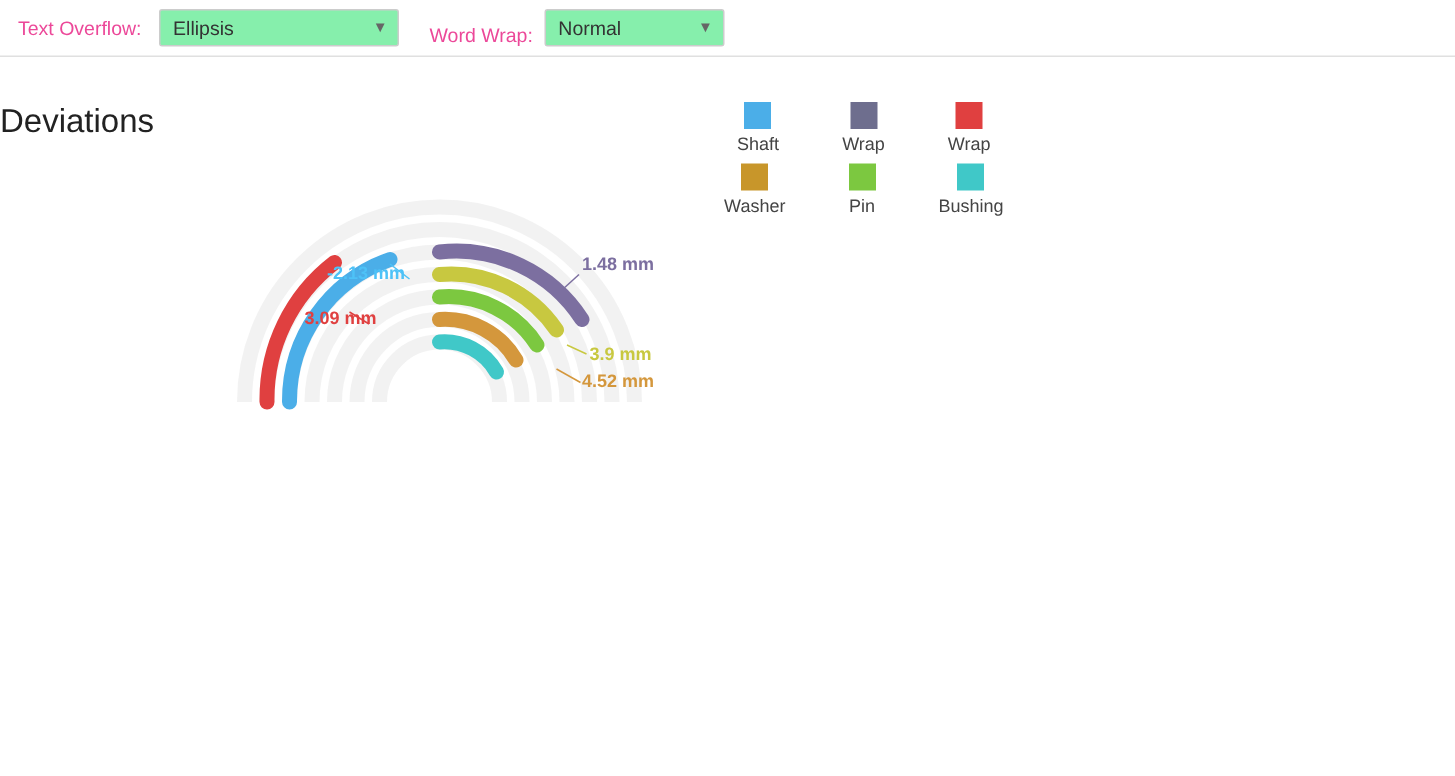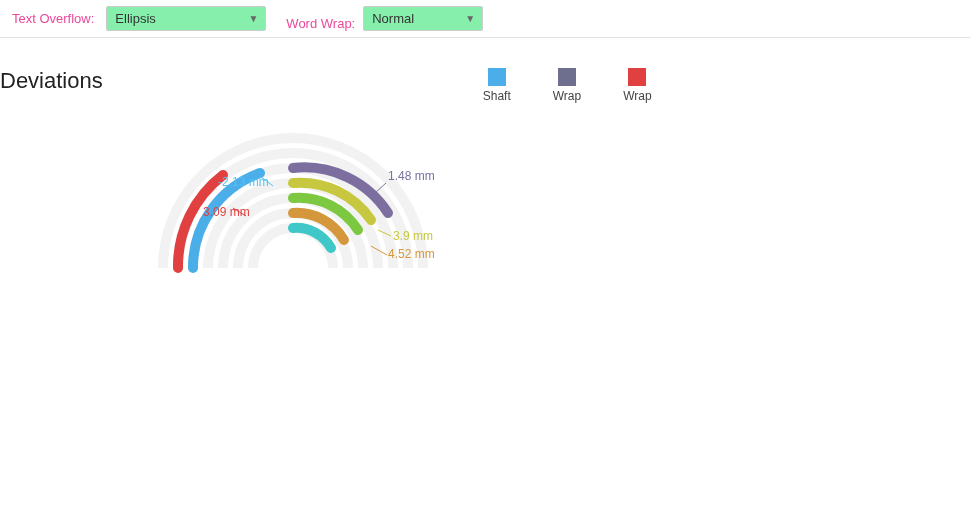--- a/index.html
+++ b/index.html
@@ -82,20 +82,21 @@
       color: #555;
       margin-bottom: 20px;
       text-align: center;
     }
 
     .chart-area {
       position: relative;
       width: 380px;
       height: 220px;
       margin-bottom: 20px;
+      font-weight: bold;
     }
 
     .chart-area svg {
       overflow: visible;
     }
 
     .legend {
       display: flex;
       flex-direction: column;
       align-items: center;
@@ -209,14 +210,28 @@
       </div>
       <div class="legend-item">
         <div class="legend-color" style="background:#6e6e8e;"></div>
         <span class="legend-label">Wrap</span>
       </div>
       <div class="legend-item">
         <div class="legend-color" style="background:#e04040;"></div>
         <span class="legend-label">Wrap</span>
       </div>
     </div>
+    <div class="legend-row">
+      <div class="legend-item">
+        <div class="legend-color" style="background:#c8962a;"></div>
+        <span class="legend-label">Washer</span>
+      </div>
+      <div class="legend-item">
+        <div class="legend-color" style="background:#7cc840;"></div>
+        <span class="legend-label">Pin</span>
+      </div>
+      <div class="legend-item">
+        <div class="legend-color" style="background:#40c8c8;"></div>
+        <span class="legend-label">Bushing</span>
+      </div>
+    </div>
   </div>
 </div>
 
 </body></html>

